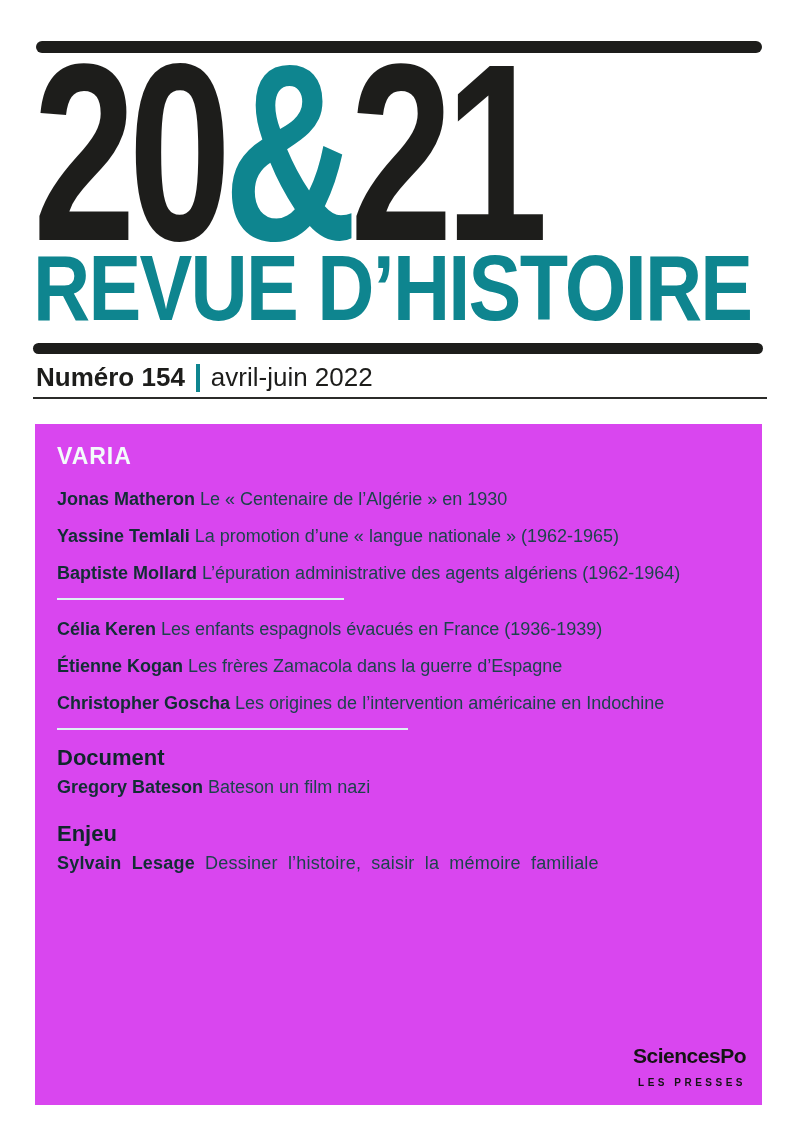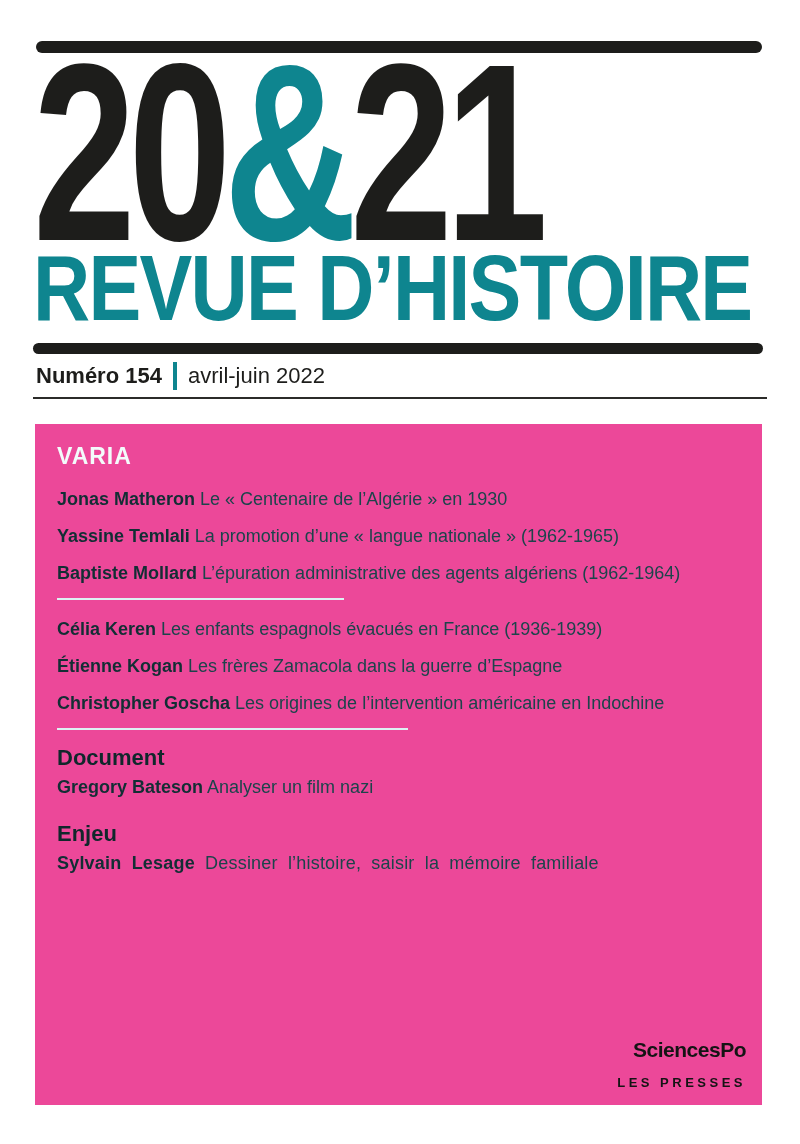--- a/index.html
+++ b/index.html
@@ -33,32 +33,32 @@
     color:#0e858f;
   }
   .divider-bar {
     position:absolute; left:33px; top:343px;
     width:730px; height:11px; border-radius:6px;
     background:#1d1d1b;
   }
   .issue-line {
     position:absolute; left:36px; top:362px;
     display:flex; align-items:center; gap:11px;
-    font-size:22px; color:#1d1d1b; line-height:1.2;
+    font-size:26px; color:#1d1d1b; line-height:1.2;
   }
   .issue-number { font-weight:bold; }
   .issue-separator { width:4px; height:28px; background:#0e858f; }
   .header-rule {
     position:absolute; left:33px; top:397px;
     width:734px; height:2px; background:#2b2b29;
   }
   .toc-panel {
     position:absolute; left:35px; top:424px;
     width:727px; height:681px;
-    background:#ec4899;
+    background:#d946ef;
     padding:20px 24px 0 22px;
   }
   .toc-section-title {
     font-size:23px; font-weight:bold; color:#f3fbfb;
     letter-spacing:1px; line-height:24px; margin-bottom:16px;
   }
   .toc-heading {
     font-size:22px; font-weight:bold; color:#10272b;
     line-height:28px;
   }
@@ -79,22 +79,22 @@
   .group-gap { margin-top:18px; }
   .publisher-logo {
     position:absolute; right:16px; bottom:15px;
     text-align:right; color:#141414;
   }
   .publisher-name {
     font-size:21px; font-weight:bold; letter-spacing:-0.5px;
     line-height:22px;
   }
   .publisher-imprint {
-    font-size:13px; font-weight:bold; letter-spacing:3.5px;
-    line-height:14px; margin-top:15px;
+    font-size:10px; font-weight:bold; letter-spacing:3.5px;
+    line-height:14px; margin-top:9px;
   }
 </style>
 </head>
 <body>
 
 <div class="page">
 
   <div class="top-rule"></div>
 
   <div class="masthead-title">
@@ -141,21 +141,21 @@
       <div class="toc-entry">
         <span class="entry-author">Christopher Goscha</span> <span>Les origines de l’intervention américaine en Indochine</span>
       </div>
     </div>
 
     <hr class="toc-divider w2">
 
     <div>
       <div class="toc-heading">Document</div>
       <div class="toc-entry">
-        <span class="entry-author">Gregory Bateson</span> <span>Analyser un film nazi</span>
+        <span class="entry-author">Gregory Bateson</span> <span>Bateson un film nazi</span>
       </div>
     </div>
 
     <div class="group-gap">
       <div class="toc-heading">Enjeu</div>
       <div class="toc-entry spread">
         <span class="entry-author">Sylvain Lesage</span> <span>Dessiner l’histoire, saisir la mémoire familiale</span>
       </div>
     </div>
 

